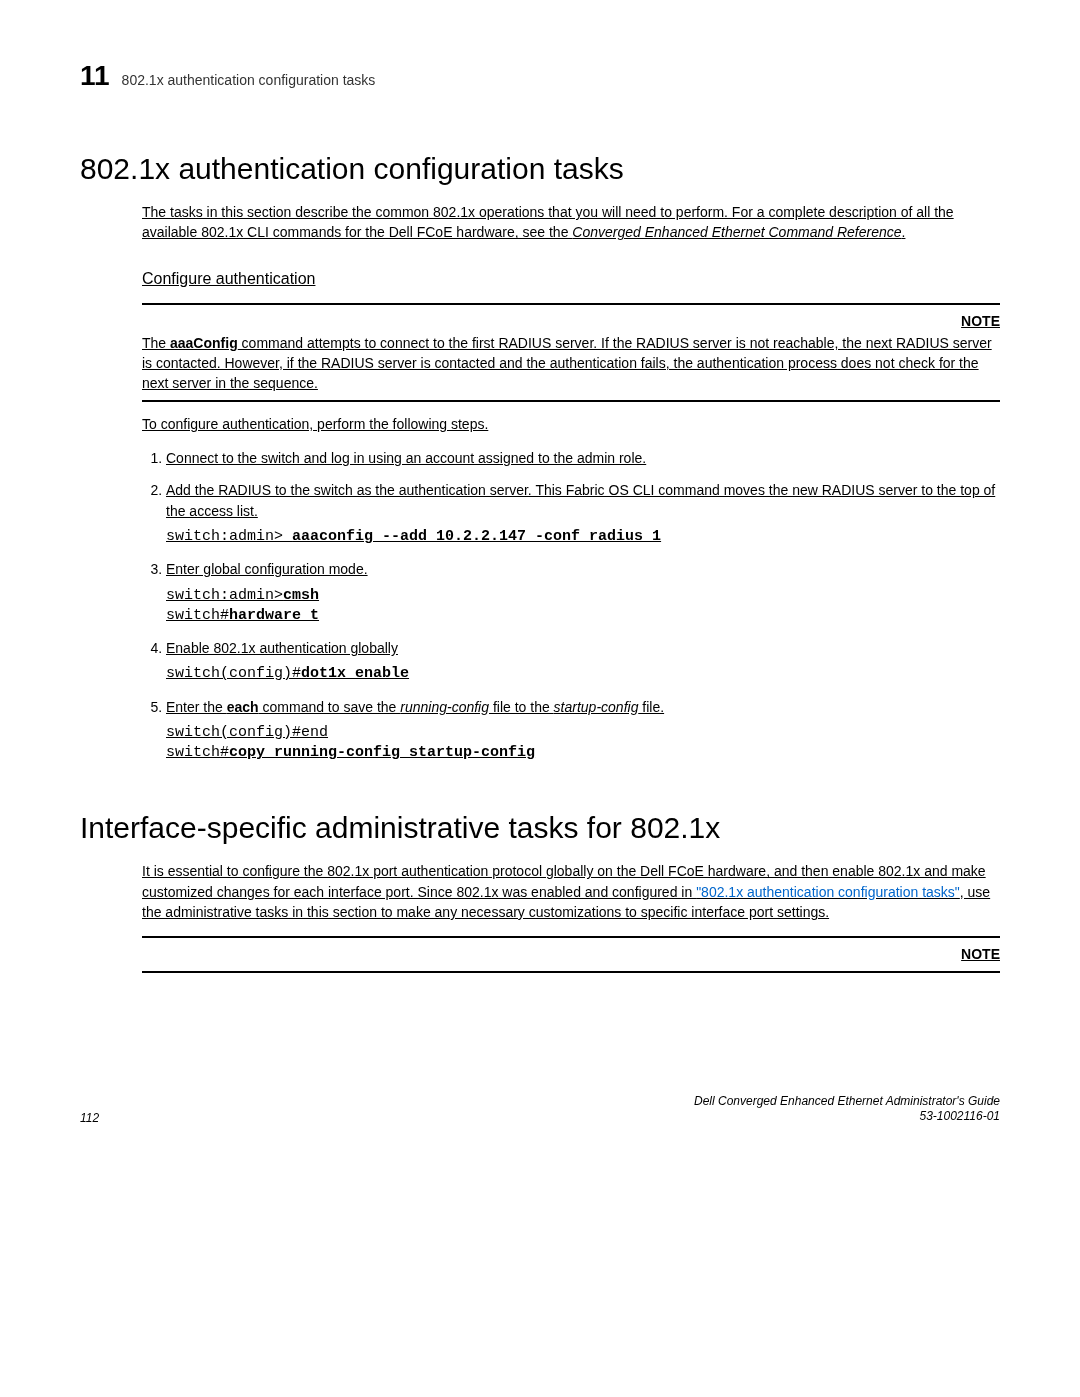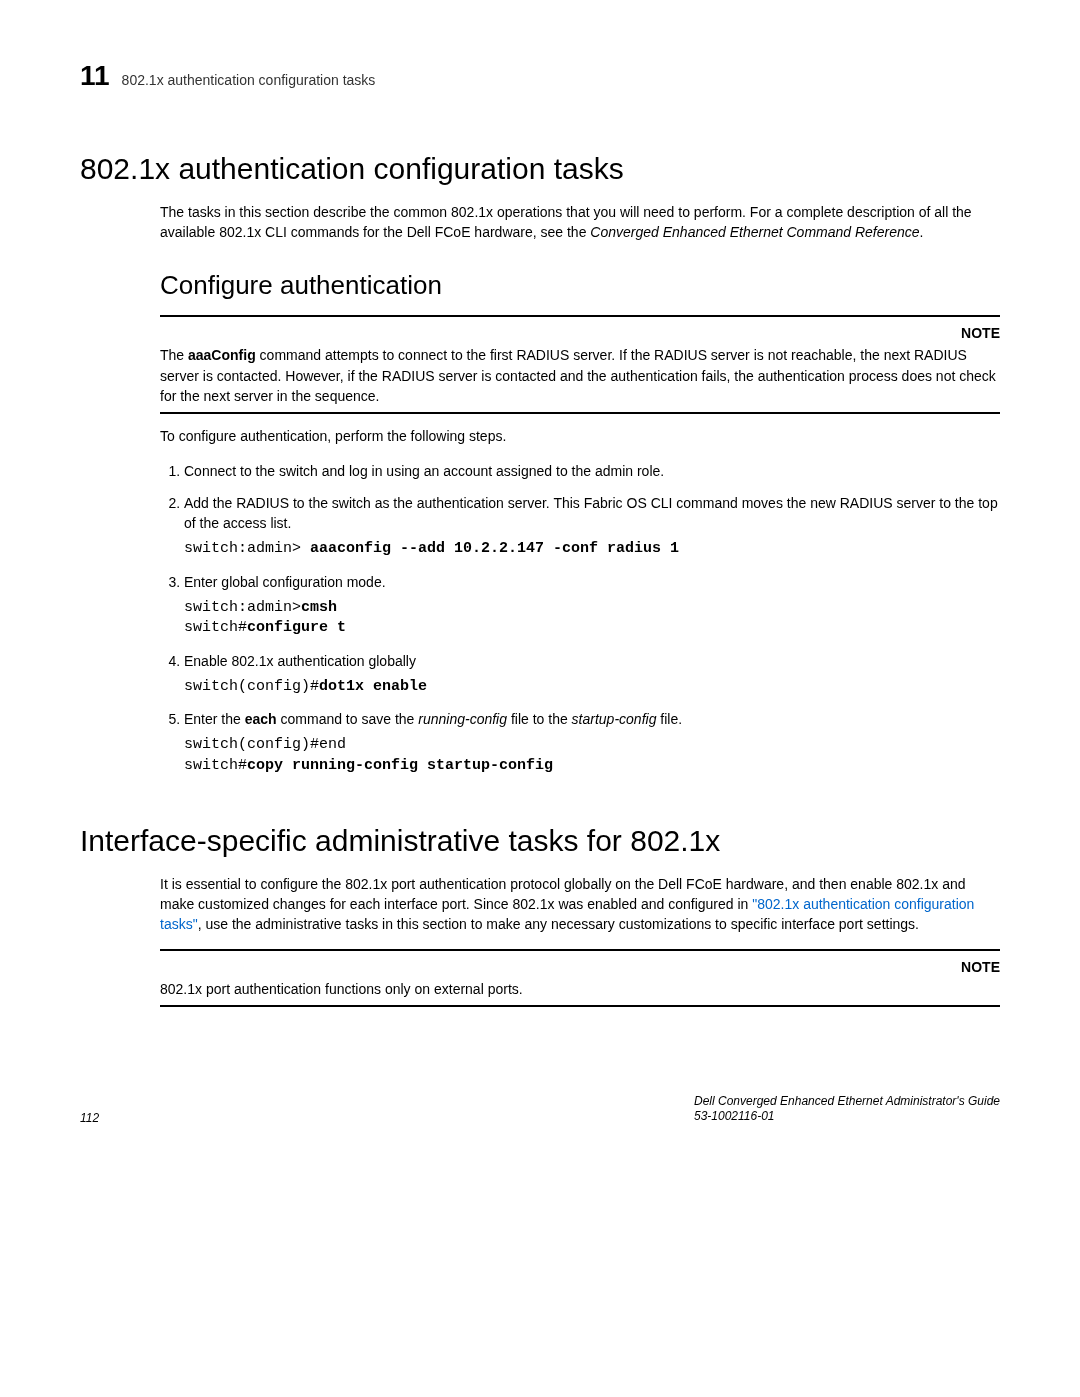--- a/index.html
+++ b/index.html
@@ -32,28 +32,29 @@
   h1 {
     font-family: Arial, Helvetica, sans-serif;
     font-weight: normal;
     font-size: 30px;
     margin: 0 0 16px 0;
     letter-spacing: 0px;
   }
   h2 {
     font-family: Arial, Helvetica, sans-serif;
     font-weight: normal;
-    font-size: 26px;
+    font-size: 16px;
     margin: 0 0 14px 0;
     line-height: 1.25;
   }
   .body-block {
-    margin-left: 80px;
+    margin-left: 62px;
     font-size: 14px;
     line-height: 1.45;
+    text-decoration: underline;
   }
   .body-block p {
     margin: 0 0 14px 0;
   }
   .italic { font-style: italic; }
   .note-rule-top {
     border-top: 2px solid #000;
     margin: 8px 0 6px 0;
   }
   .note-rule-bottom {
@@ -93,21 +94,21 @@
     bottom: 48px;
     left: 80px;
     right: 80px;
     display: flex;
     justify-content: space-between;
     align-items: flex-end;
     font-size: 12px;
     font-style: italic;
   }
   .footer .right {
-    text-align: left;
+    text-align: right;
     line-height: 1.3;
   }
   .h2-block { margin-top: 26px; }
   .sect-gap { margin-top: 48px; }
 </style>
 </head>
 <body>
 
 <div class="page">
 
@@ -143,21 +144,21 @@
       <li>
         <span>Connect to the switch and log in using an account assigned to the admin role.</span>
       </li>
       <li>
         <span>Add the RADIUS to the switch as the authentication server. This Fabric OS CLI command moves the new RADIUS server to the top of the access list.</span>
         <pre class="code"><span>switch:admin&gt; </span><span class="bold">aaaconfig --add 10.2.2.147 -conf radius 1</span></pre>
       </li>
       <li>
         <span>Enter global configuration mode.</span>
         <pre class="code"><span>switch:admin&gt;</span><span class="bold">cmsh</span>
-<span>switch#</span><span class="bold">configure t</span></pre>
+<span>switch#</span><span class="bold">hardware t</span></pre>
       </li>
       <li>
         <span>Enable 802.1x authentication globally</span>
         <pre class="code"><span>switch(config)#</span><span class="bold">dot1x enable</span></pre>
       </li>
       <li>
         <span>Enter the </span><span class="bold">each</span><span> command to save the </span><span class="italic">running-config</span><span> file to the </span><span class="italic">startup-config</span><span> file.</span>
         <pre class="code"><span>switch(config)#end</span>
 <span>switch#</span><span class="bold">copy running-config startup-config</span></pre>
       </li>
@@ -167,21 +168,20 @@
   <div class="sect-gap"></div>
   <h1>Interface-specific administrative tasks for 802.1x</h1>
 
   <div class="body-block">
     <p>
       <span>It is essential to configure the 802.1x port authentication protocol globally on the Dell FCoE hardware, and then enable 802.1x and make customized changes for each interface port. Since 802.1x was enabled and configured in </span><span class="link">"802.1x authentication configuration tasks"</span><span>, use the administrative tasks in this section to make any necessary customizations to specific interface port settings.</span>
     </p>
 
     <div class="note-rule-top"></div>
     <div class="note-label">NOTE</div>
-    <div class="note-body">802.1x port authentication functions only on external ports.</div>
     <div class="note-rule-bottom"></div>
   </div>
 
   <div class="footer">
     <div>112</div>
     <div class="right">
       <div>Dell Converged Enhanced Ethernet Administrator's Guide</div>
       <div>53-1002116-01</div>
     </div>
   </div>

